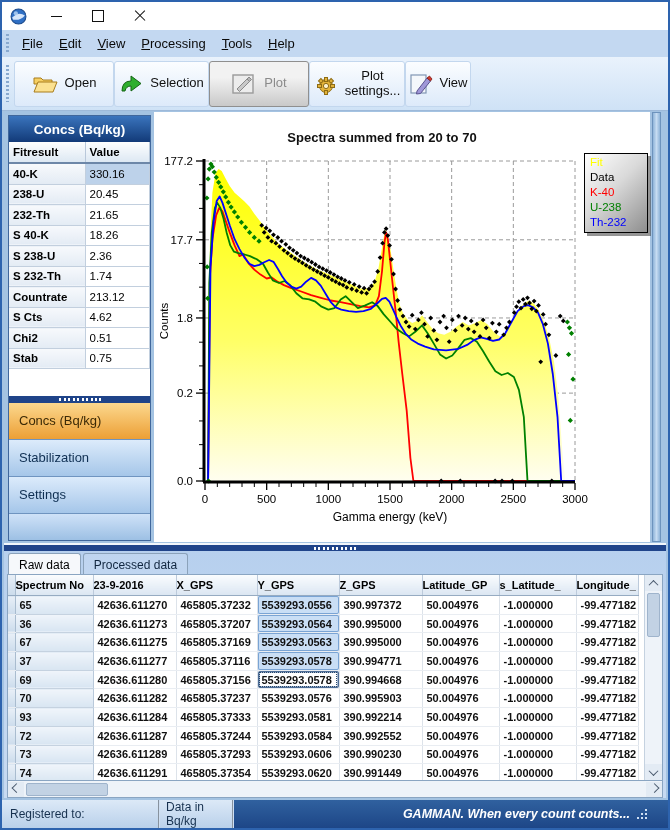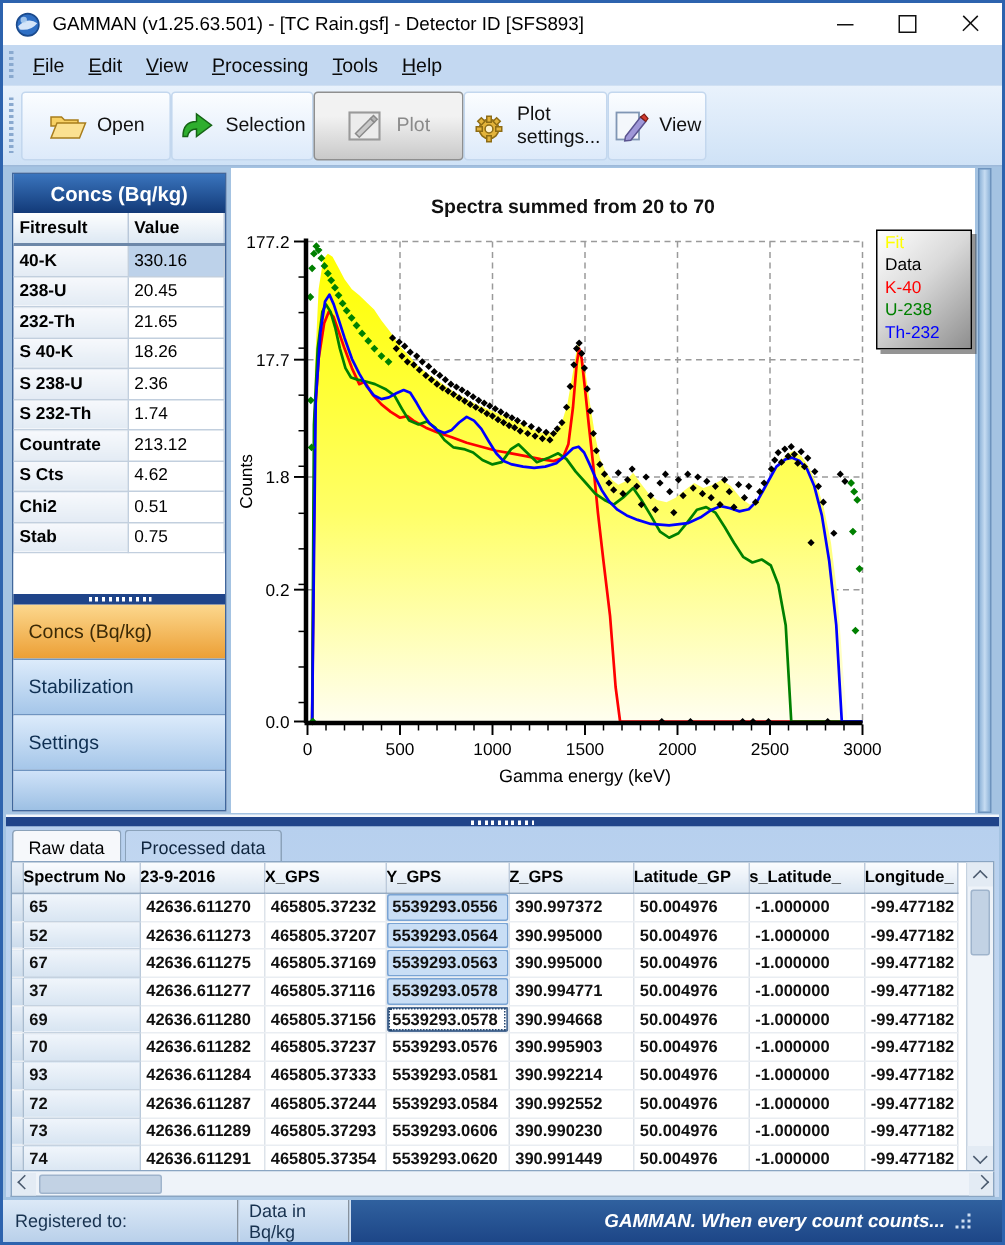--- a/index.html
+++ b/index.html
@@ -17,21 +17,21 @@
   .glyph-close:before{transform:rotate(45deg);} .glyph-close:after{transform:rotate(-45deg);}
   
   .menubar{position:absolute;left:0;top:28px;right:0;height:27px;background:#c3d8f1;display:flex;align-items:center;border-bottom:1px solid #aac4e2;}
   .grip-v{width:3px;height:70%;margin:0 5px 0 4px;background:repeating-linear-gradient(180deg,#89a9cf 0 2px,rgba(0,0,0,0) 2px 4px);}
   .menu-item{display:inline-block;padding:4px 8px;font-size:13px;color:#0a0a0a;border-radius:2px;}
   .menu-item::first-letter{text-decoration:underline;}
   
   .toolbar{position:absolute;left:0;top:55px;right:0;height:53px;background:linear-gradient(#e9f2fc,#cfe2f6);display:flex;align-items:center;border-bottom:1px solid #9db9d9;}
   .tb{display:flex;align-items:center;justify-content:center;gap:7px;height:46px;margin:0;border:1px solid #c3d7ee;border-radius:3px;
       background:linear-gradient(#fbfdff,#ddeafa);font-family:inherit;font-size:13px;color:#101010;padding:0 8px;box-sizing:border-box;}
-  .tb span{text-align:left;line-height:1.1;}
+  .tb span{text-align:center;line-height:1.1;}
   .tb.pressed{background:linear-gradient(#f2f2f2 35%,#c9c9c9);border:1px solid #8f8f8f;color:#8a8a8a;}
   .tb svg{flex:0 0 auto;}
   
   .leftpanel{position:absolute;left:6px;top:113px;width:143px;height:426px;background:#fff;border:1px solid #40679c;box-sizing:border-box;display:flex;flex-direction:column;}
   .lp-header{height:26px;background:linear-gradient(#3a74bd,#123a78);color:#fff;font-weight:bold;font-size:13.5px;display:flex;align-items:center;justify-content:center;flex:0 0 auto;}
   table.ftable{border-collapse:collapse;width:100%;table-layout:fixed;flex:0 0 auto;}
   table.ftable th{font-size:11.5px;font-weight:bold;text-align:left;padding:2px 4px;background:linear-gradient(#fdfefe,#dde8f3);border-bottom:2px solid #6d87a8;border-right:1px solid #b9c8da;height:16px;}
   table.ftable td{font-size:11.5px;padding:1.5px 4px;border-bottom:1px solid #c2cfde;border-right:1px solid #c2cfde;height:16.5px;overflow:hidden;white-space:nowrap;}
   td.flabel{font-weight:bold;background:linear-gradient(#f7f9fc,#e3ebf4);}
   td.fval{background:#fff;}
@@ -95,21 +95,20 @@
 
 <div class="window">
 
   <div class="titlebar">
     <svg class="appicon" viewBox="0 0 16 16">
       <circle cx="8" cy="8" r="7" fill="#2f6fc4"></circle>
       <circle cx="8" cy="8" r="7" fill="none" stroke="#1b4a8c" stroke-width="1"></circle>
       <path d="M2 9 Q8 3 14 7 Q10 12 3 11 Z" fill="#e8f2ff" opacity="0.9"></path>
       <circle cx="5.5" cy="5" r="2" fill="#bcd8f5" opacity="0.8"></circle>
     </svg>
-    <span class="title">GAMMAN (v1.25.63.501) - [TC Rain.gsf] - Detector ID [SFS893]</span>
     <div class="winbtn">
         <div class="glyph-min"></div>
       </div>
     <div class="winbtn">
         <div class="glyph-max"></div>
       </div>
     <div class="winbtn">
         <div class="glyph-close"></div>
       </div>
   </div>
@@ -388,21 +387,21 @@
             <td>465805.37232</td>
             <td class="sel">5539293.0556</td>
             <td>390.997372</td>
             <td>50.004976</td>
             <td>-1.000000</td>
             <td>-99.477182</td>
           </tr>
 
           <tr>
             <td class="strip"></td>
-            <td class="rowhead">52</td>
+            <td class="rowhead">36</td>
             <td>42636.611273</td>
             <td>465805.37207</td>
             <td class="sel">5539293.0564</td>
             <td>390.995000</td>
             <td>50.004976</td>
             <td>-1.000000</td>
             <td>-99.477182</td>
           </tr>
 
           <tr>

